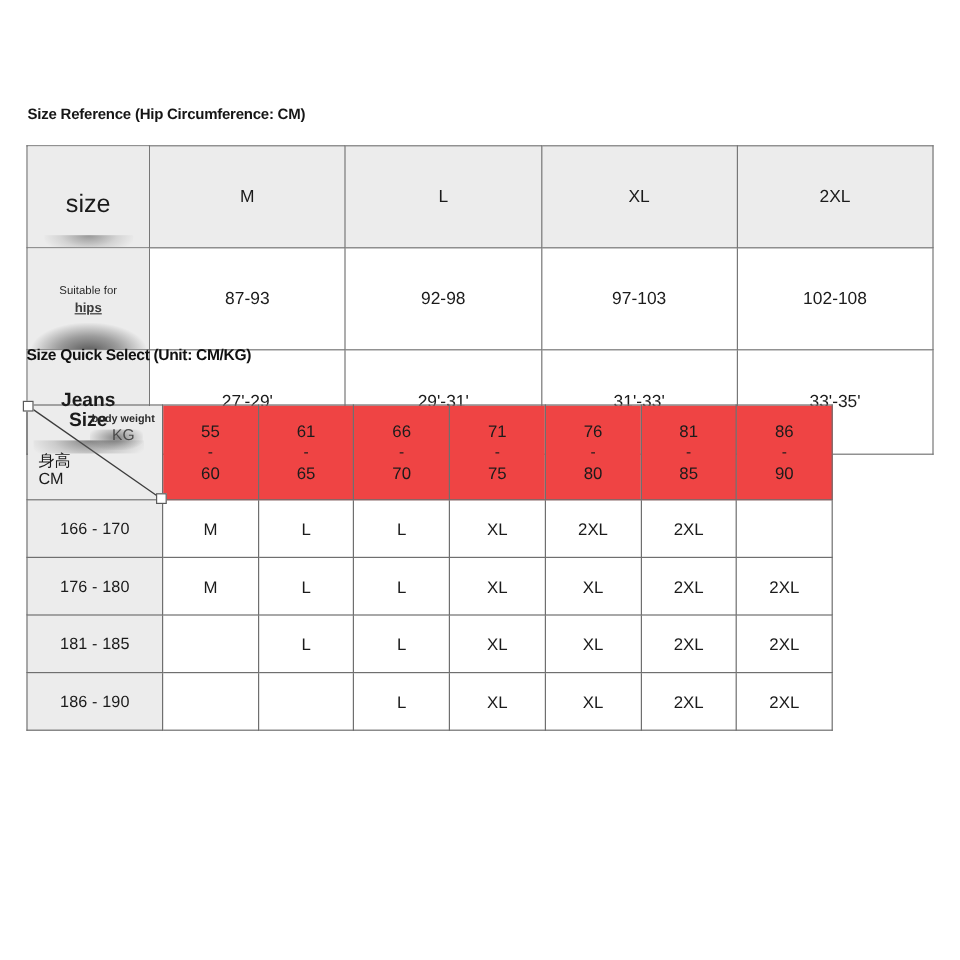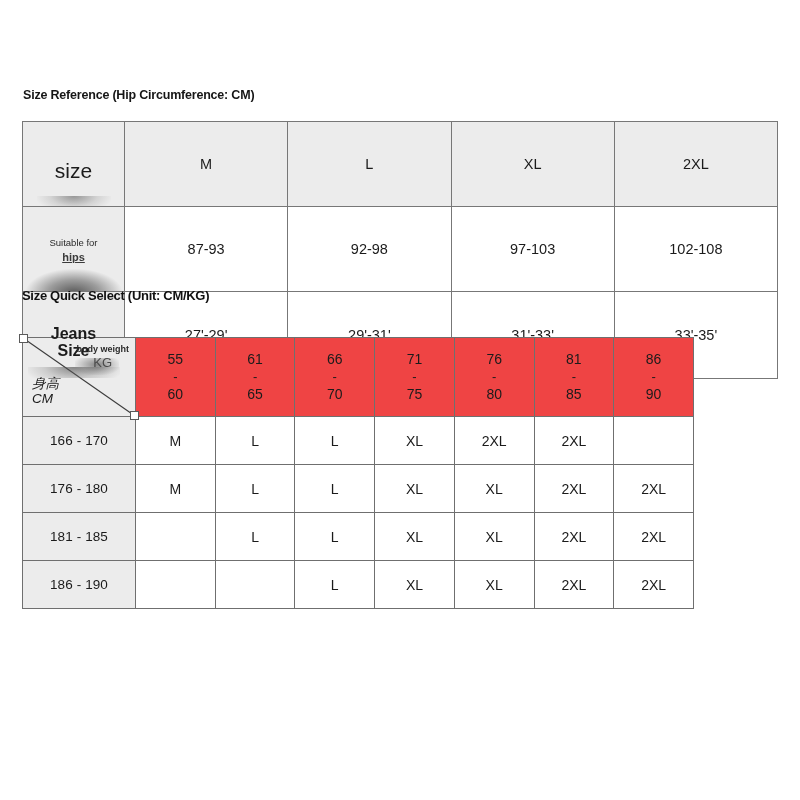--- a/index.html
+++ b/index.html
@@ -219,21 +219,20 @@
     background: radial-gradient(ellipse at 50% 40%, rgba(70,70,70,0.62) 0%, rgba(120,120,120,0.3) 50%, rgba(255,255,255,0) 78%);
     pointer-events: none;
   }
   .corner .c-height {
     position: absolute;
     left: 9px;
     bottom: 9px;
     text-align: left;
     z-index: 3;
     line-height: 1.1;
-    font-style: italic;
   }
   .corner .c-height .h1 {
     display: block;
     font-size: 13.5px;
     color: #1b1b1b;
   }
   .corner .c-height .h2 {
     display: block;
     font-size: 13.5px;
     color: #1b1b1b;

